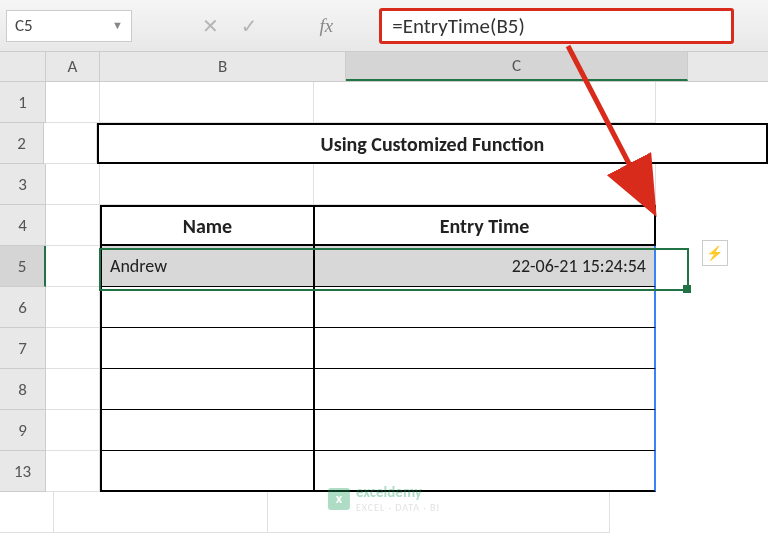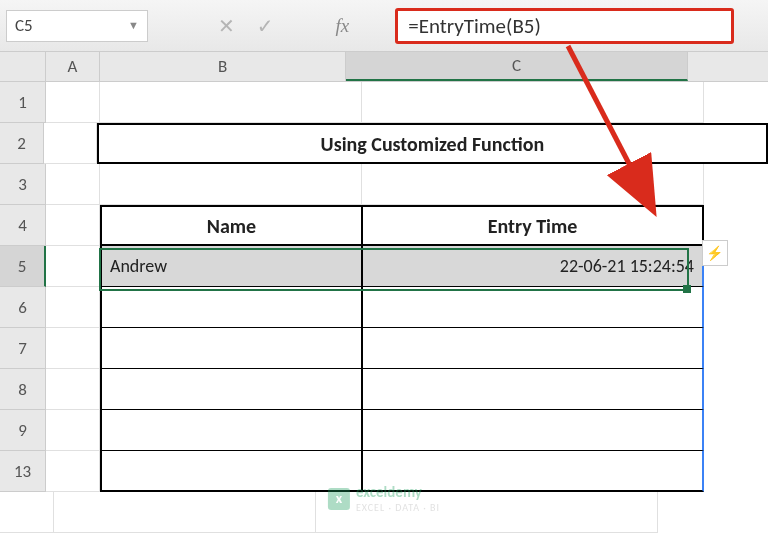--- a/index.html
+++ b/index.html
@@ -15,21 +15,21 @@
     .formula-bar-area {
       display: flex;
       align-items: center;
       height: 52px;
       background: linear-gradient(#f5f5f5, #e8e8e8);
       border-bottom: 1px solid #ccc;
       padding: 0 6px;
     }
     
     .name-box {
-      width: 142px;
+      width: 126px;
       height: 32px;
       background: #fff;
       border: 1px solid #ccc;
       display: flex;
       align-items: center;
       padding: 0 8px;
       font-size: 17px;
       color: #444;
       gap: 42px;
     }
@@ -109,21 +109,21 @@
       border-right: 1px solid #e0e0e0;
       border-bottom: 1px solid #e0e0e0;
       display: flex;
       align-items: center;
       padding: 0 8px;
       font-size: 18px;
       color: #222;
       position: relative;
     }
     .cell.col-A { width: 54px; }
-    .cell.col-B { width: 262px; align-items: center; }
+    .cell.col-B { width: 214px; align-items: center; }
     .cell.col-C { width: 342px; }
     
     .merged-title {
       width: 698px;
       border: 2px solid #000;
       justify-content: center;
       font-weight: bold;
       font-size: 20px;
       background: #fff;
     }

